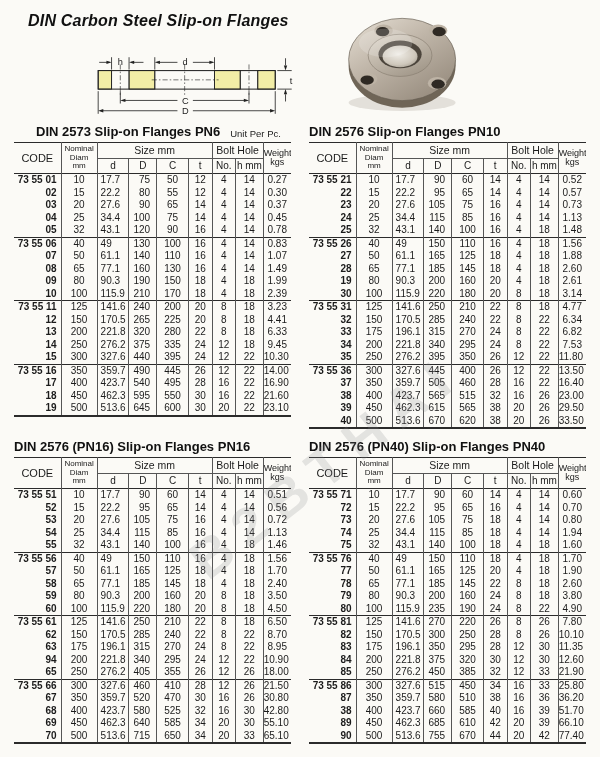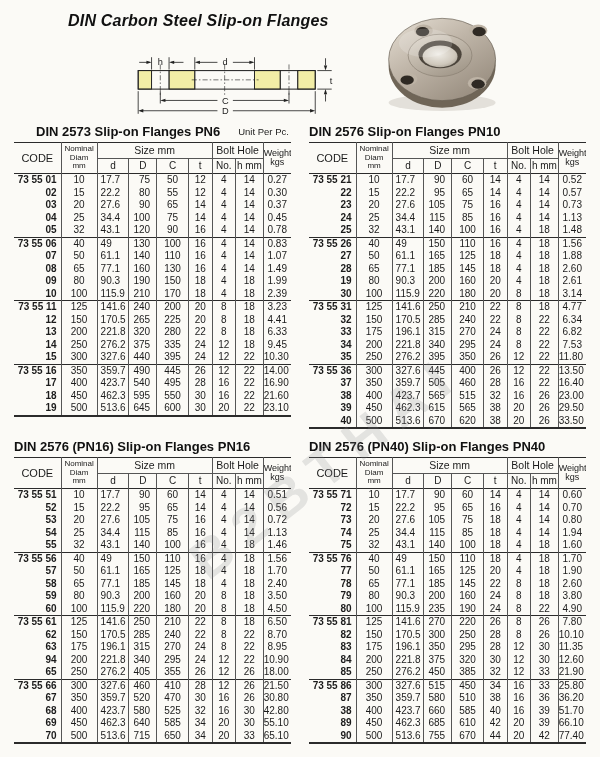--- a/index.html
+++ b/index.html
@@ -4,35 +4,35 @@
 <style>
   html,body{margin:0;padding:0;}
   body{
     width:600px;height:757px;
     background:#fbfaf6;
     font-family:"Liberation Sans",sans-serif;
     color:#1b1b1b;
     position:relative;overflow:hidden;
   }
   .page{position:relative;width:600px;height:757px;}
-  .header{position:relative;height:122px;margin-left:40px;}
+  .header{position:relative;height:122px;}
   .main-title{
     position:absolute;left:28px;top:12px;margin:0;
     font-size:16px;font-weight:bold;font-style:italic;letter-spacing:0.2px;color:#111;
   }
   .diagram{position:absolute;left:95px;top:50px;width:204px;height:70px;}
   .photo{position:absolute;left:346px;top:6px;width:140px;height:108px;}
 
   .grid{
     display:grid;grid-template-columns:1fr 1fr;
     column-gap:18px;row-gap:10px;
     padding:0 14px;margin-top:2px;
   }
   .tsec{min-width:0;}
-  .ttl{display:flex;align-items:center;gap:18px;margin:0 0 3px 0;}
+  .ttl{display:flex;align-items:flex-end;gap:10px;margin:0 0 3px 0;}
   .ttl.indent{margin-left:22px;}
   .ttl h2{margin:0;font-size:13px;font-weight:bold;color:#111;white-space:nowrap;}
   .unit{font-size:9.5px;color:#222;white-space:nowrap;}
 
   table{
     border-collapse:collapse;width:100%;table-layout:fixed;
     border-top:1.5px solid #2b2b2b;border-bottom:2px solid #2b2b2b;
   }
   thead{border-bottom:1.5px solid #2b2b2b;}
   th,td{

